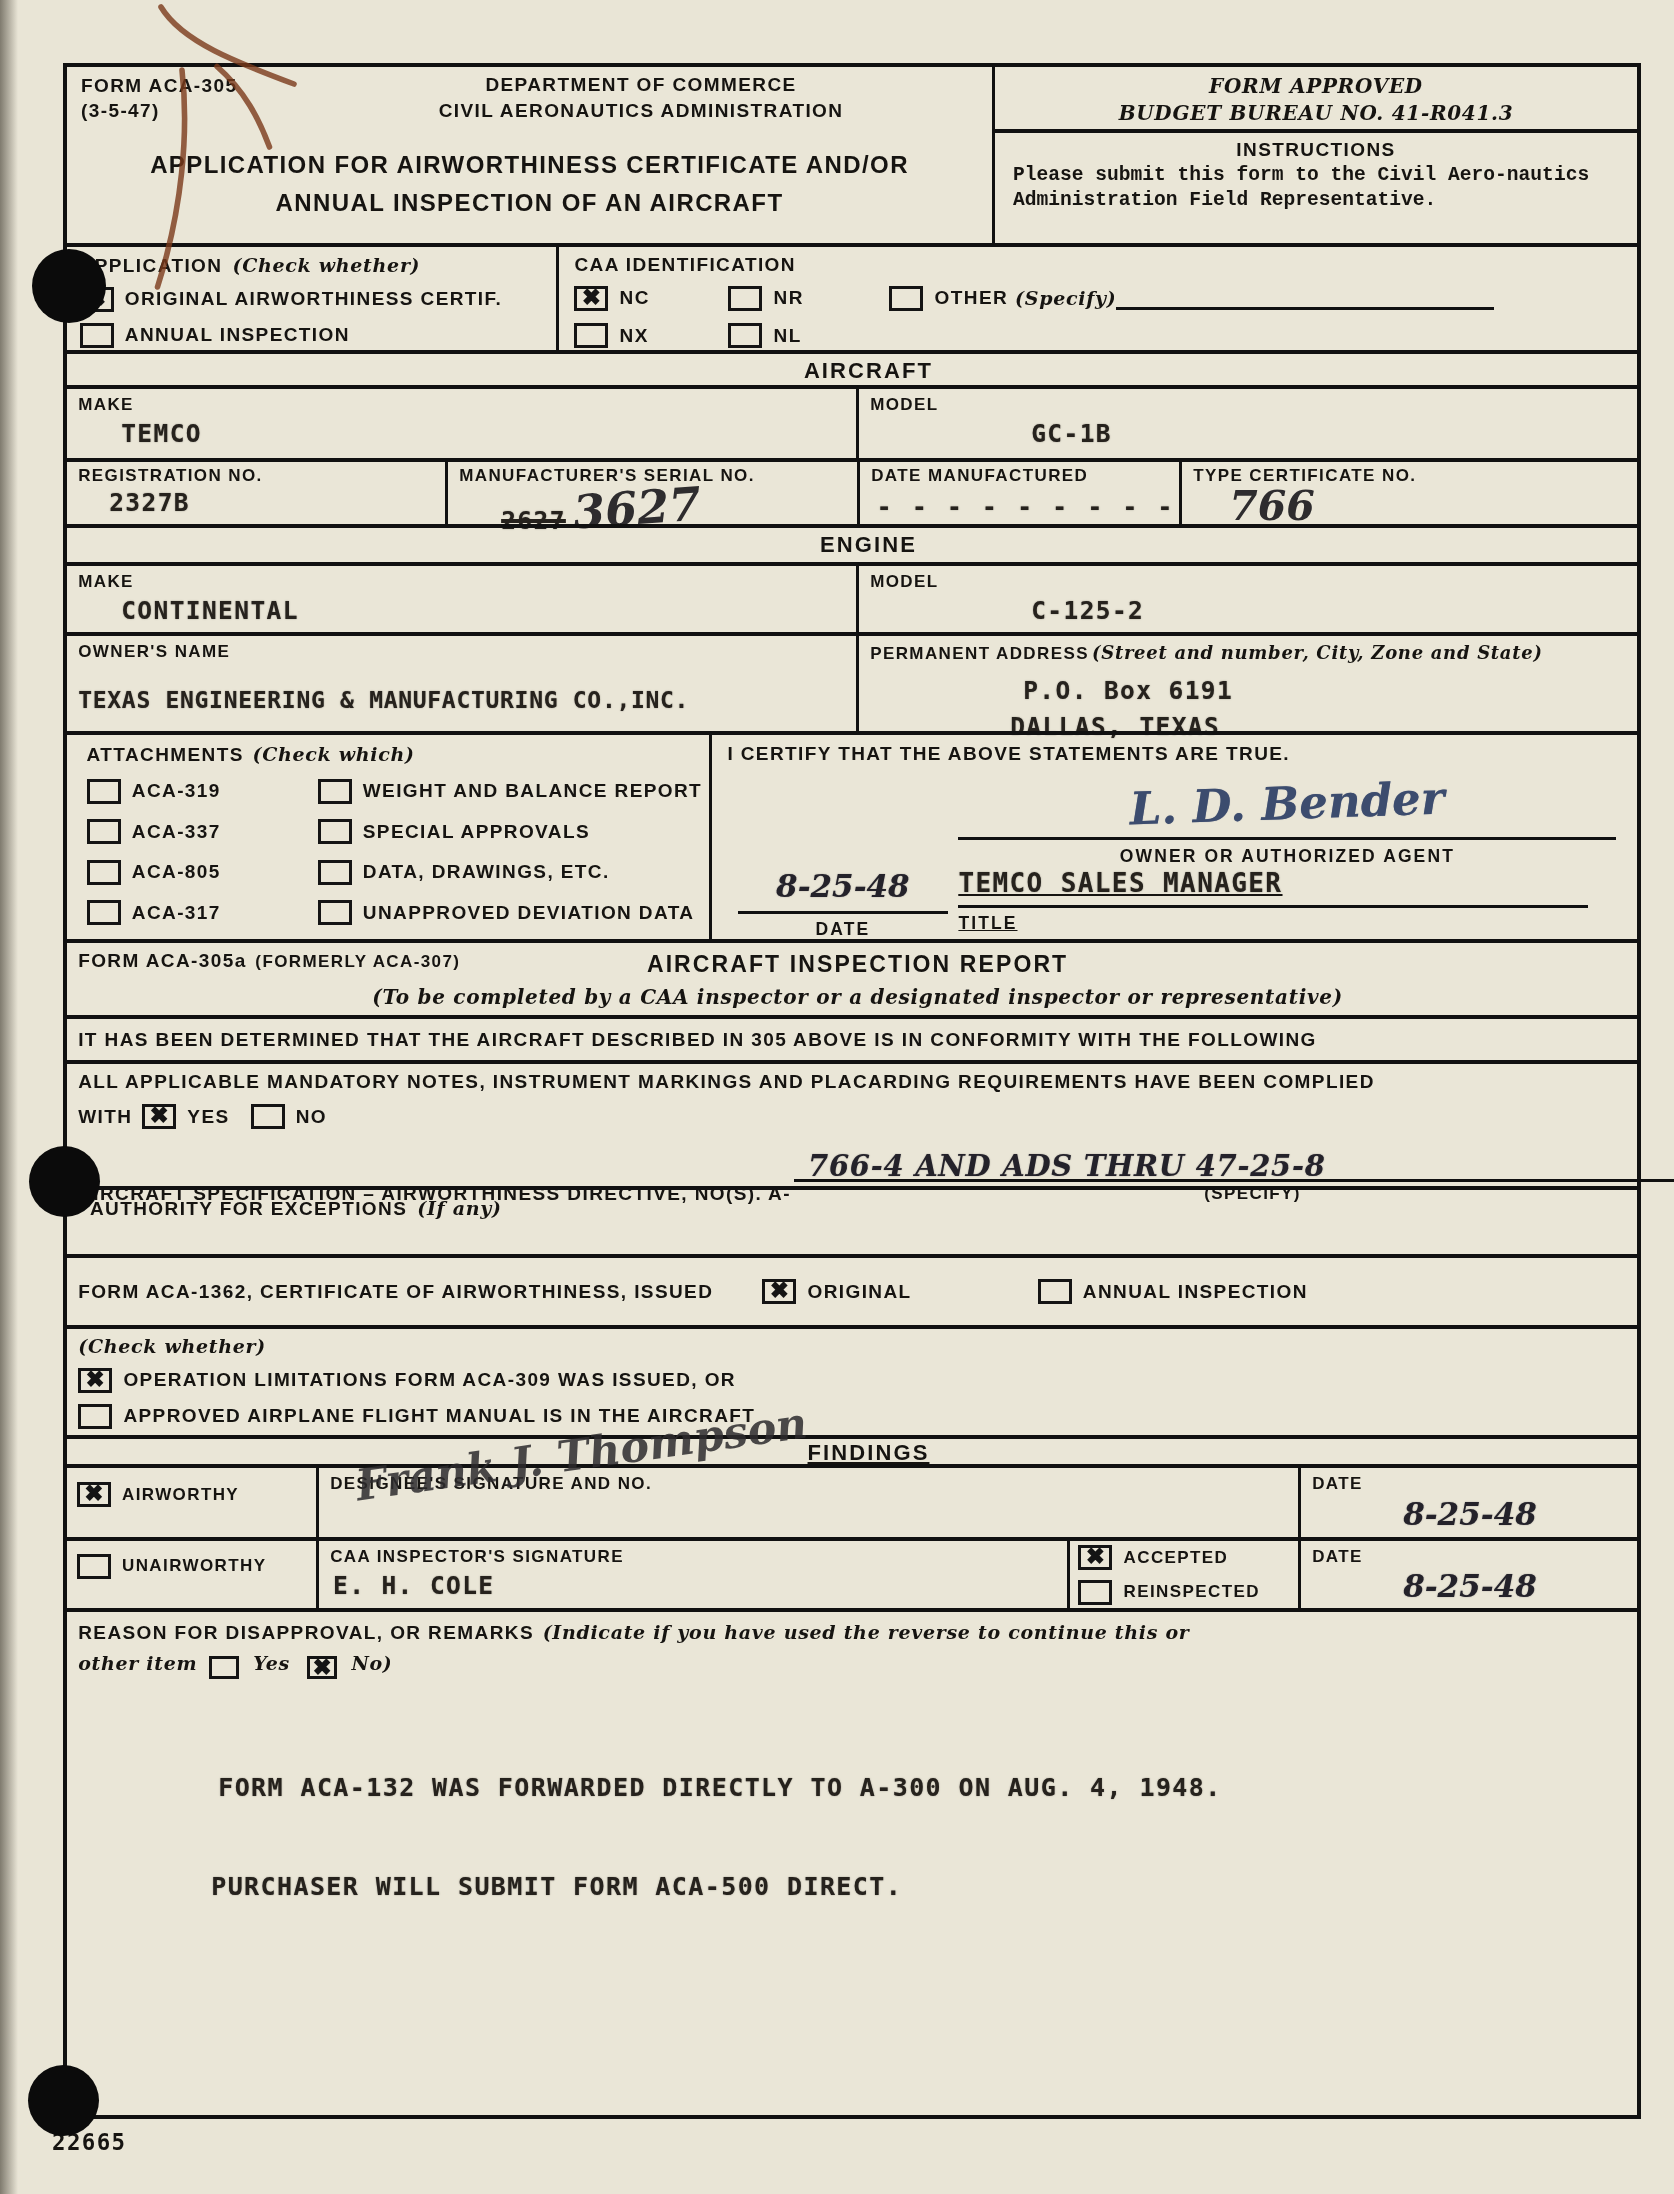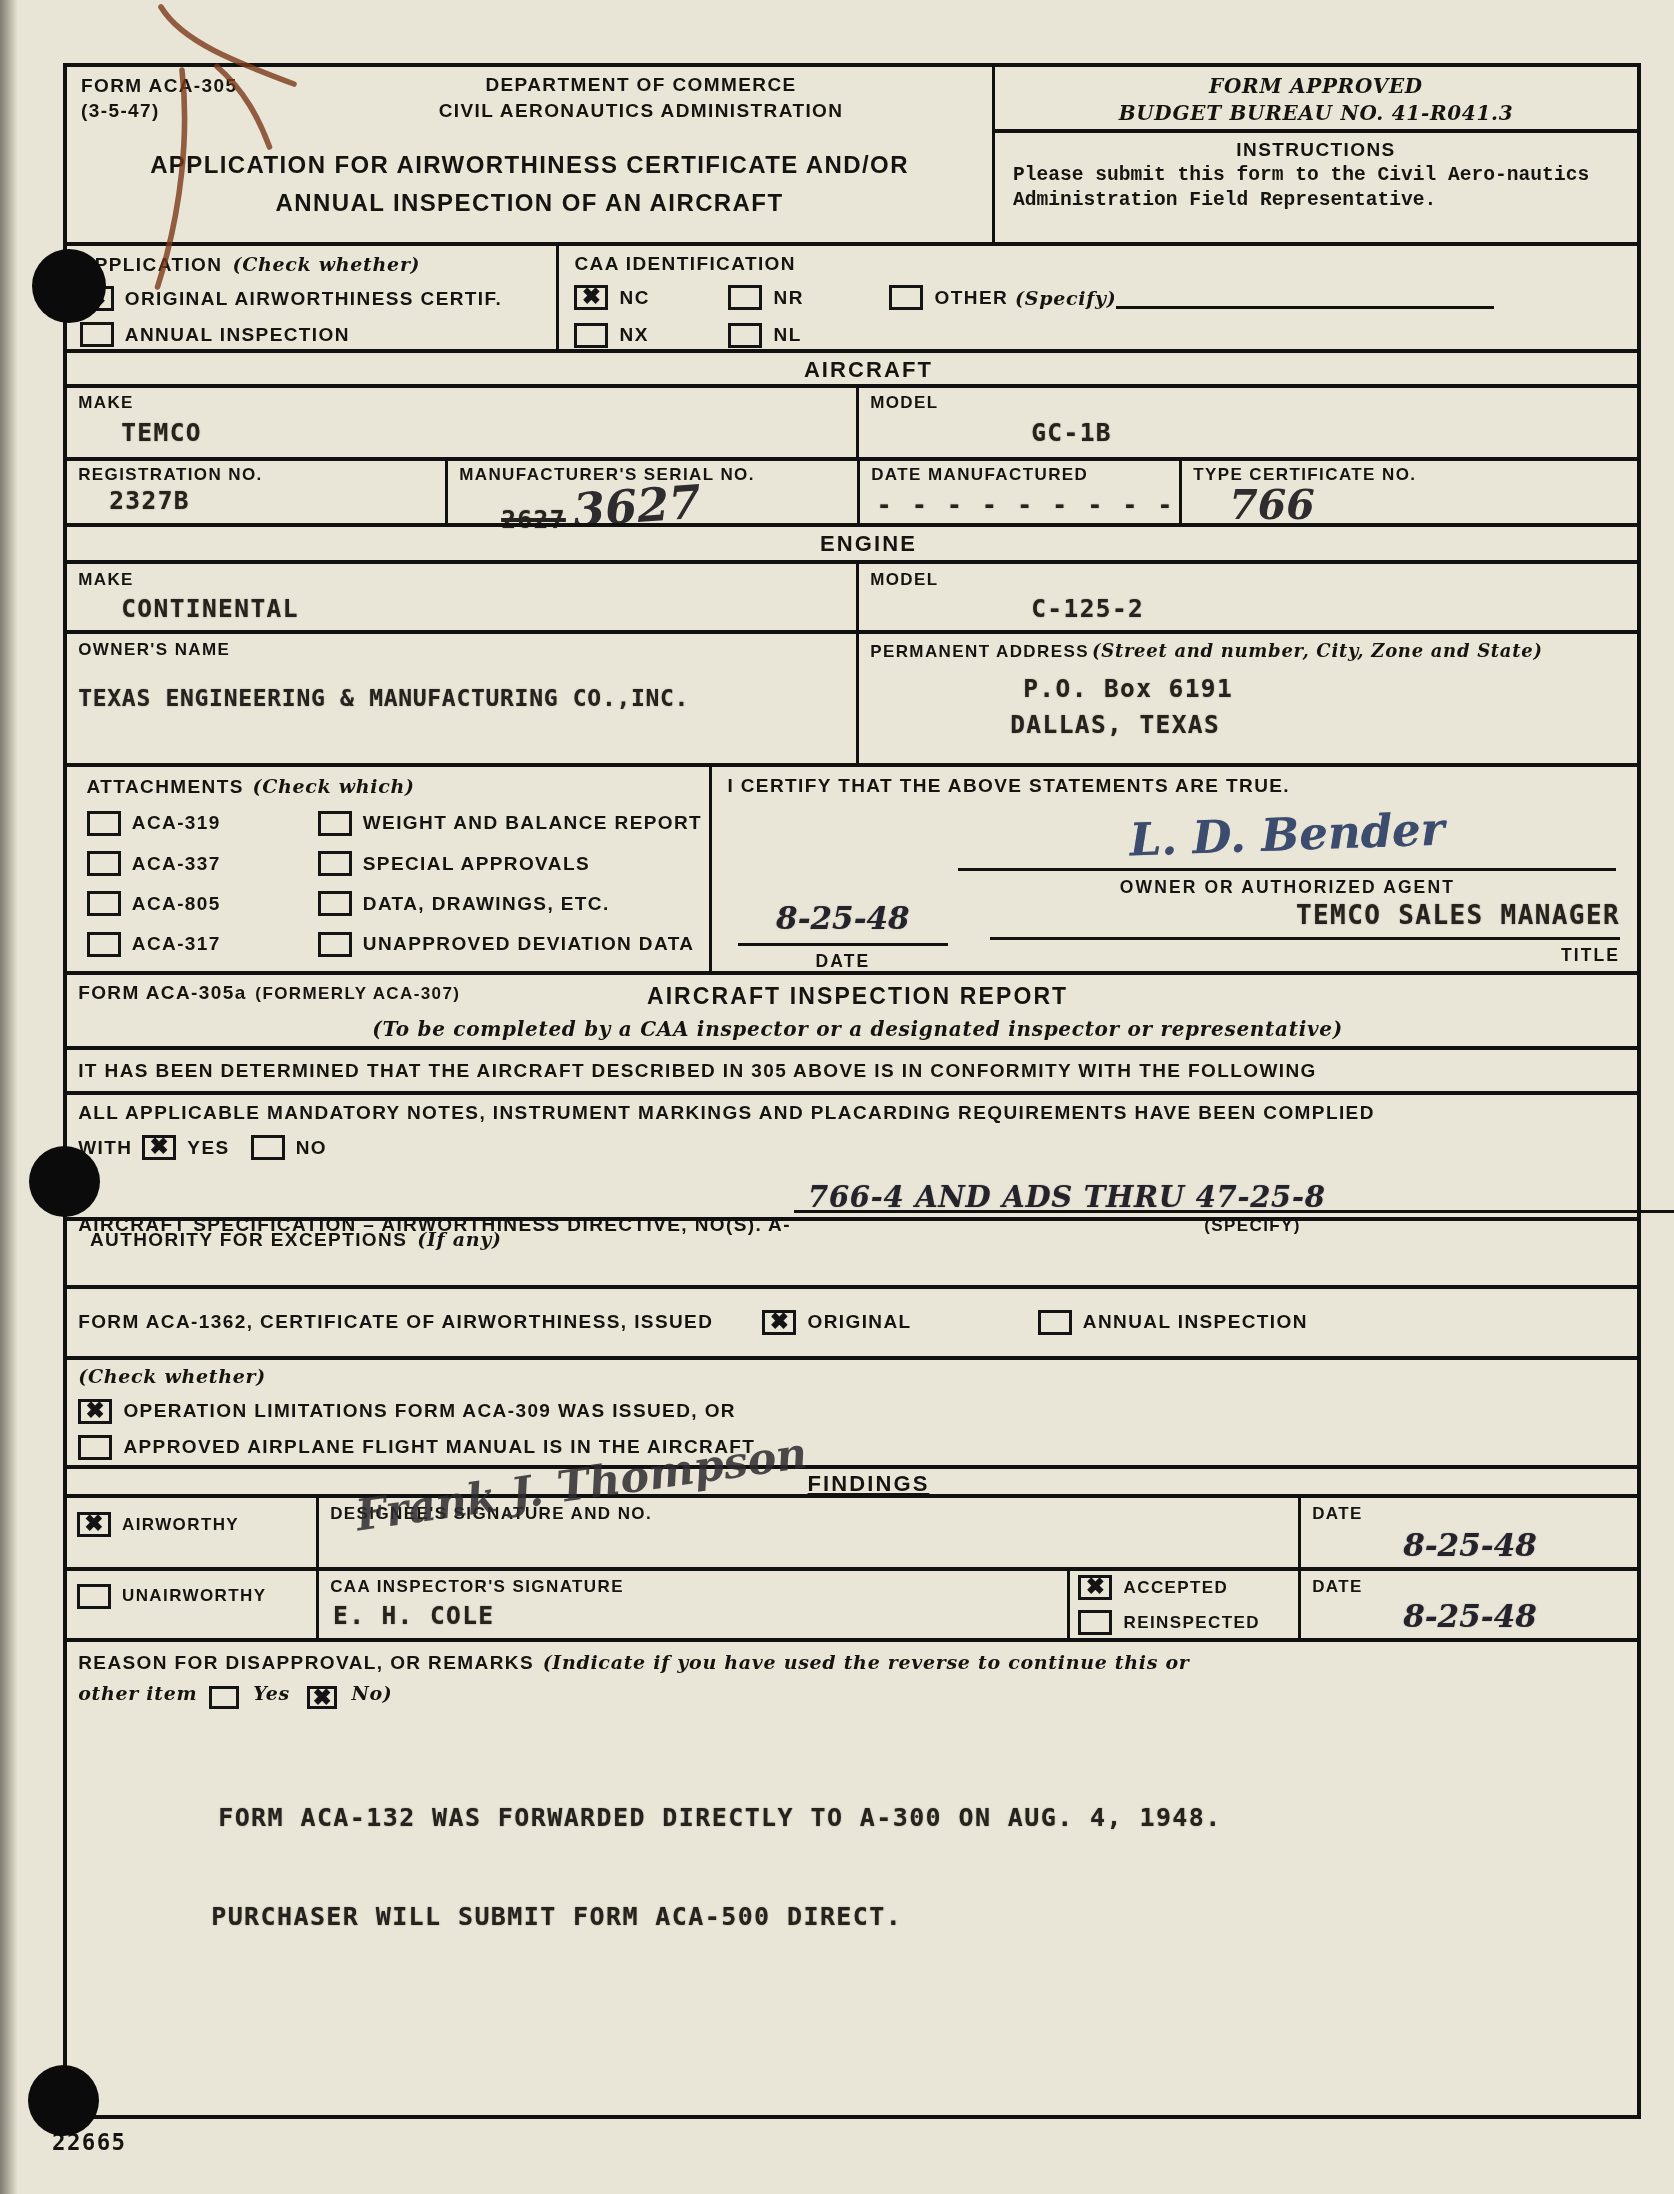--- a/index.html
+++ b/index.html
@@ -158,21 +158,21 @@
     <div class="cell" style="width:789px;padding:5.6px 0 0 11.2px;">
       <div class="lbl-sm">MAKE</div>
       <div class="typed" style="margin:4.2px 0 0 43px;filter:blur(0.4px);">CONTINENTAL</div>
     </div>
     <div class="cell vline" style="flex:1;padding:5.6px 0 0 11.2px;">
       <div class="lbl-sm">MODEL</div>
       <div class="typed" style="margin:4.2px 0 0 161px;filter:blur(0.4px);">C-125-2</div>
     </div>
   </div>
 
-  <div class="row" style="height:133px;">
+  <div class="row" style="height:99px;">
     <div class="cell" style="width:789px;padding:5.6px 0 0 11.2px;">
       <div class="lbl-sm">OWNER'S NAME</div>
       <div class="typed" style="margin:25px 0 0 0;font-size:23px;letter-spacing:0.7px;filter:blur(0.5px);">TEXAS ENGINEERING &amp; MANUFACTURING CO.,INC.</div>
     </div>
     <div class="cell vline" style="flex:1;padding:5.6px 14px 0 11.2px;">
       <div>
         <span class="lbl-sm">PERMANENT ADDRESS</span>
         <span class="note" style="font-size:18px;">(Street and number, City, Zone and State)</span>
       </div>
       <div class="typed" style="margin:12.6px 0 0 153px;filter:blur(0.3px);">P.O. Box 6191</div>
@@ -227,21 +227,21 @@
         <div class="script" style="color:#3c4c6e;font-size:45px;transform:rotate(-2deg);text-shadow:0 0 0.7px rgba(50,64,100,.6);">L. D. Bender</div>
         <div class="uline" style="width:658px;margin-top:-5.6px;"></div>
         <div class="caption" style="margin-top:4.2px;">OWNER OR AUTHORIZED AGENT</div>
       </div>
       <div style="display:flex;margin-top:1.4px;">
         <div style="width:231px;text-align:center;">
           <div class="hand" style="filter:blur(0.3px);">8-25-48</div>
           <div class="uline" style="width:210px;margin-top:-2.8px;"></div>
           <div class="caption" style="margin-top:2.8px;">DATE</div>
         </div>
-        <div style="flex:1;text-align:right;">
+        <div style="flex:1;text-align:left;text-decoration:underline;">
           <div class="typed" style="filter:blur(0.6px);font-size:26px;">TEMCO SALES MANAGER</div>
           <div class="uline" style="width:630px;margin-top:-1.4px;"></div>
           <div class="caption" style="margin-top:2.8px;">TITLE</div>
         </div>
       </div>
     </div>
   </div>
 
   <div class="row" style="height:76px;display:block;padding:5.6px 0 0 11.2px;">
     <div style="position:absolute;left:11.2px;top:7px;">

